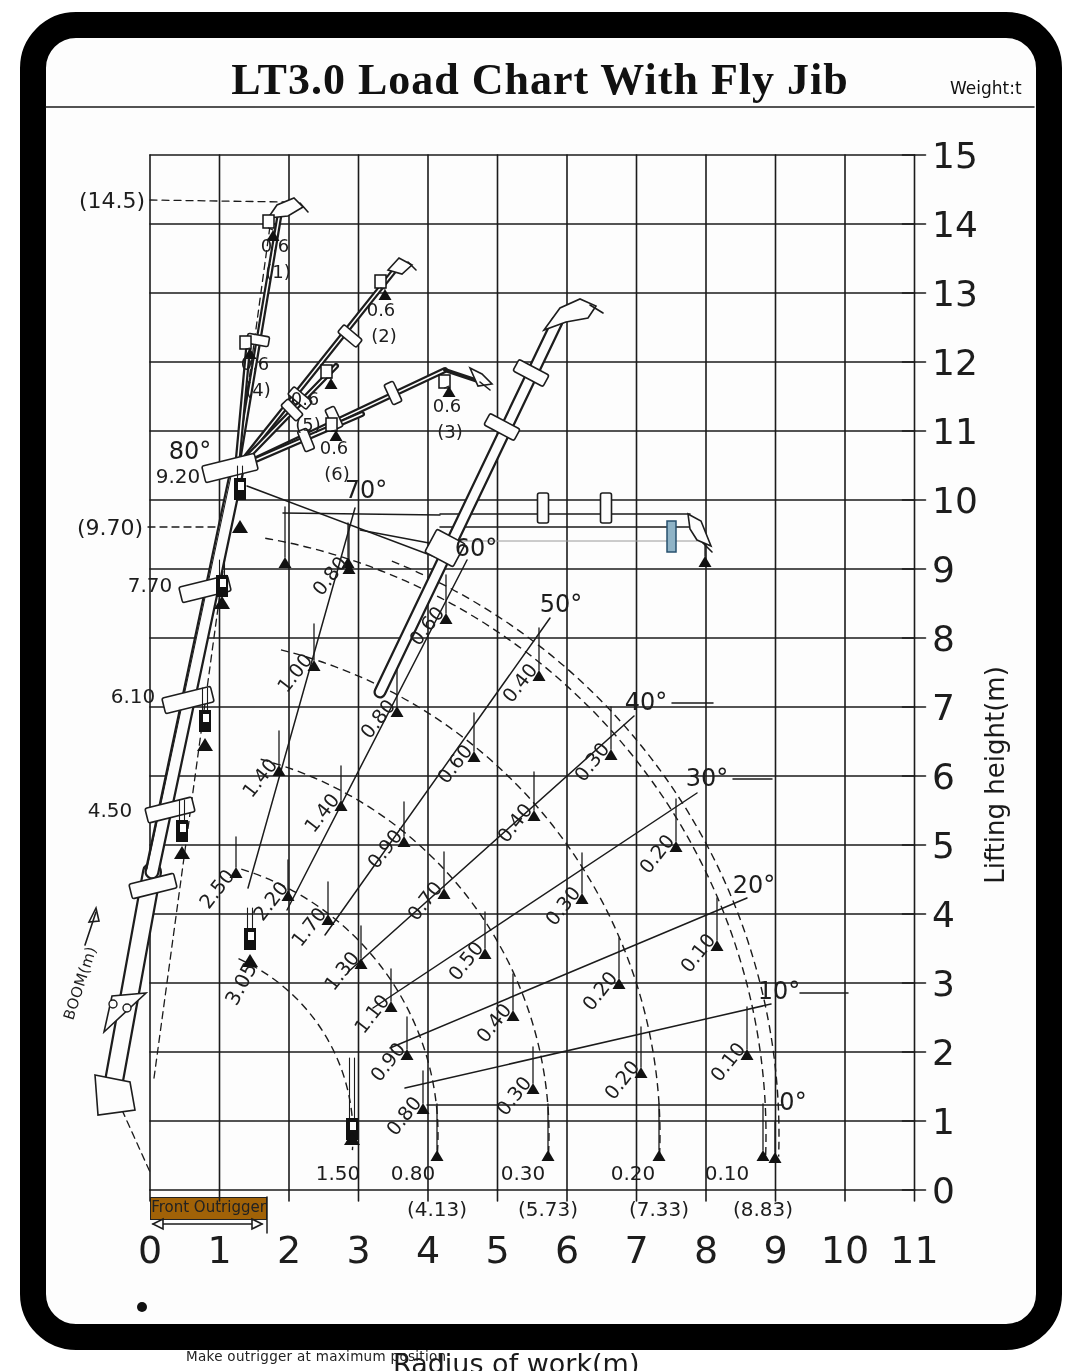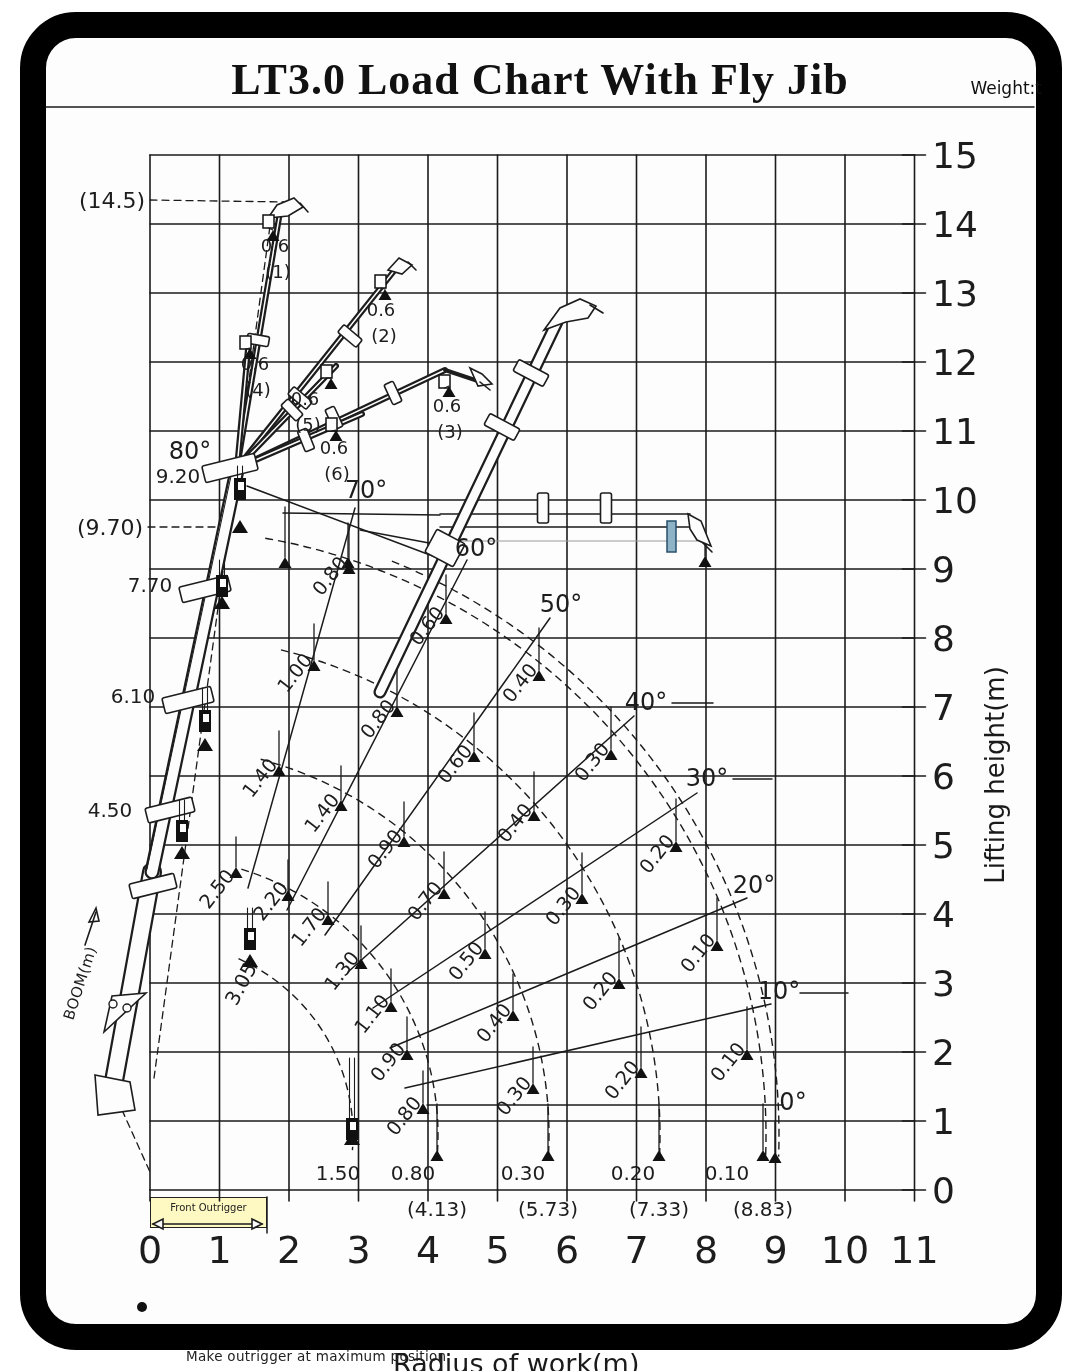--- a/index.html
+++ b/index.html
@@ -1,28 +1,28 @@
 <!DOCTYPE html>
 <html><head>
 <meta charset="utf-8">
 <style>
   html,body{margin:0;padding:0;background:#fff;}
   body{position:relative;width:1080px;height:1371px;font-family:"DejaVu Sans",sans-serif;overflow:hidden;}
   .frame{position:absolute;left:20px;top:12px;width:1042px;height:1338px;box-sizing:border-box;
          border:26px solid #000;border-radius:56px;background:#fdfdfd;}
   .title{position:absolute;top:54px;left:0;width:1080px;text-align:center;
          font-family:"Liberation Serif",serif;font-weight:700;font-size:44px;color:#111;letter-spacing:1px;}
-  .weight{position:absolute;top:78px;left:950px;width:92px;text-align:right;font-size:17px;color:#111;}
+  .weight{position:absolute;top:78px;left:950px;width:92px;text-align:left;font-size:17px;color:#111;}
   .xlabel{position:absolute;top:1348px;left:393px;width:300px;font-size:27px;color:#1a1a1a;}
   .ylabel{position:absolute;top:775px;left:995px;transform:translate(-50%,-50%) rotate(-90deg);
           white-space:nowrap;font-size:26px;color:#1a1a1a;}
   .boomlabel{position:absolute;top:983px;left:80px;transform:translate(-50%,-50%) rotate(-72deg);
           white-space:nowrap;font-size:15px;color:#1a1a1a;letter-spacing:.5px;}
-  .outriggerbox{position:absolute;left:150px;top:1197px;width:117px;height:31px;box-sizing:border-box;
-          border:1.5px solid #222;font-size:10px;line-height:19px;text-align:center;color:#222;background:#fef9c3;}
+  .outriggerbox{position:absolute;left:150px;top:1197px;width:117px;height:23px;box-sizing:border-box;
+          border:1.5px solid #222;font-size:15px;line-height:19px;text-align:center;color:#222;background:#a16207;}
   .note{position:absolute;left:186px;top:1348px;font-size:13.5px;color:#222;letter-spacing:.3px;}
   svg{position:absolute;left:0;top:0;}
 </style>
 </head>
 <body>
 
 <div class="frame"></div>
 <div class="title">LT3.0 Load Chart With Fly Jib</div>
 <div class="weight">Weight:t</div>
 <div class="xlabel">Radius of work(m)</div>

